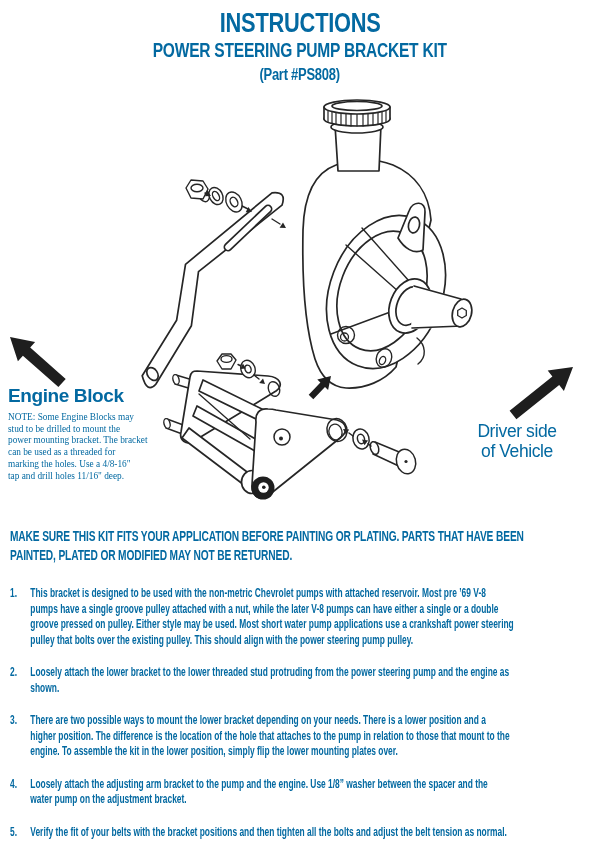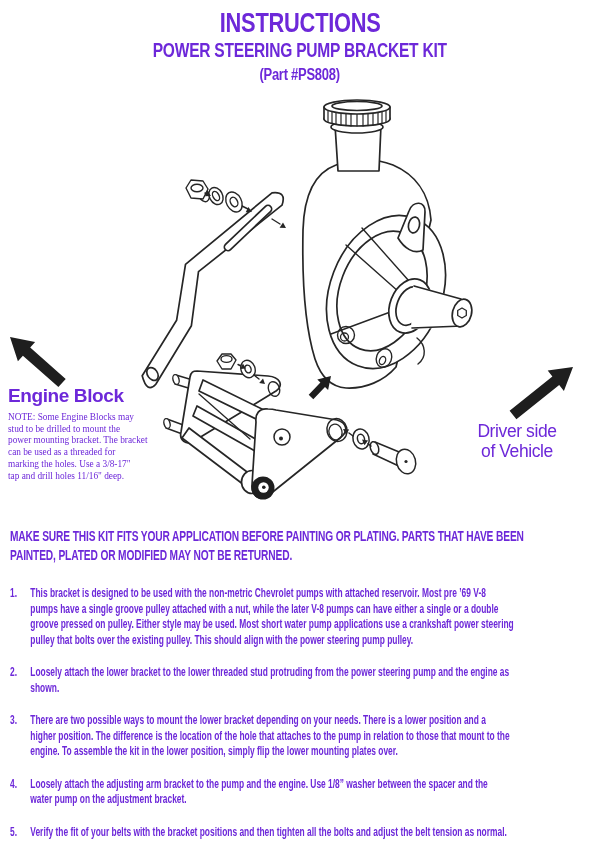--- a/index.html
+++ b/index.html
@@ -1,18 +1,18 @@
 <!DOCTYPE html>
 <html><head>
 <meta charset="utf-8">
 <style>
   html,body{margin:0;padding:0;background:#fff;}
   .page{
     position:relative; width:600px; height:843px; background:#fff;
-    font-family:"Liberation Sans", sans-serif; color:#6d28d9; overflow:hidden;
+    font-family:"Liberation Sans", sans-serif; color:#0369a1; overflow:hidden;
   }
   
   .hdr{position:absolute; top:8px; left:0; width:600px; text-align:center;}
   .hdr .row{white-space:nowrap;}
   .cond{display:inline-block; font-weight:bold; transform-origin:50% 50%; letter-spacing:-0.3px;}
   .t1{font-size:28px; line-height:30px; transform:scaleX(0.78);}
   .t2{font-size:21px; line-height:24px; transform:scaleX(0.74);}
   .t3{font-size:16px; line-height:22px; transform:scaleX(0.81); margin-top:2px;}
   
   .art{position:absolute; top:95px; left:0;}
@@ -185,21 +185,21 @@
       <polygon fill="#1e1e1e" stroke="none" points="573,272 547.7,275.6 552.4,281.5 509.6,315.7 516.4,324.3 559.2,290.1 563.9,296"></polygon>
     </g>
   </svg>
 
   <div class="engine-label">Engine Block</div>
   <div class="note">
     <div>NOTE: Some Engine Blocks may</div>
     <div>stud to be drilled to mount the</div>
     <div>power mounting bracket. The bracket</div>
     <div>can be used as a threaded for</div>
-    <div>marking the holes. Use a 3/8-17"</div>
+    <div>marking the holes. Use a 4/8-16"</div>
     <div>tap and drill holes 11/16" deep.</div>
   </div>
   <div class="driver-label">
     <div>Driver side</div>
     <div>of Vehicle</div>
   </div>
 
   <div class="warning">
     <div class="wline">MAKE SURE THIS KIT FITS YOUR APPLICATION BEFORE PAINTING OR PLATING. PARTS THAT HAVE BEEN</div>
     <div class="wline">PAINTED, PLATED OR MODIFIED MAY NOT BE RETURNED.</div>

